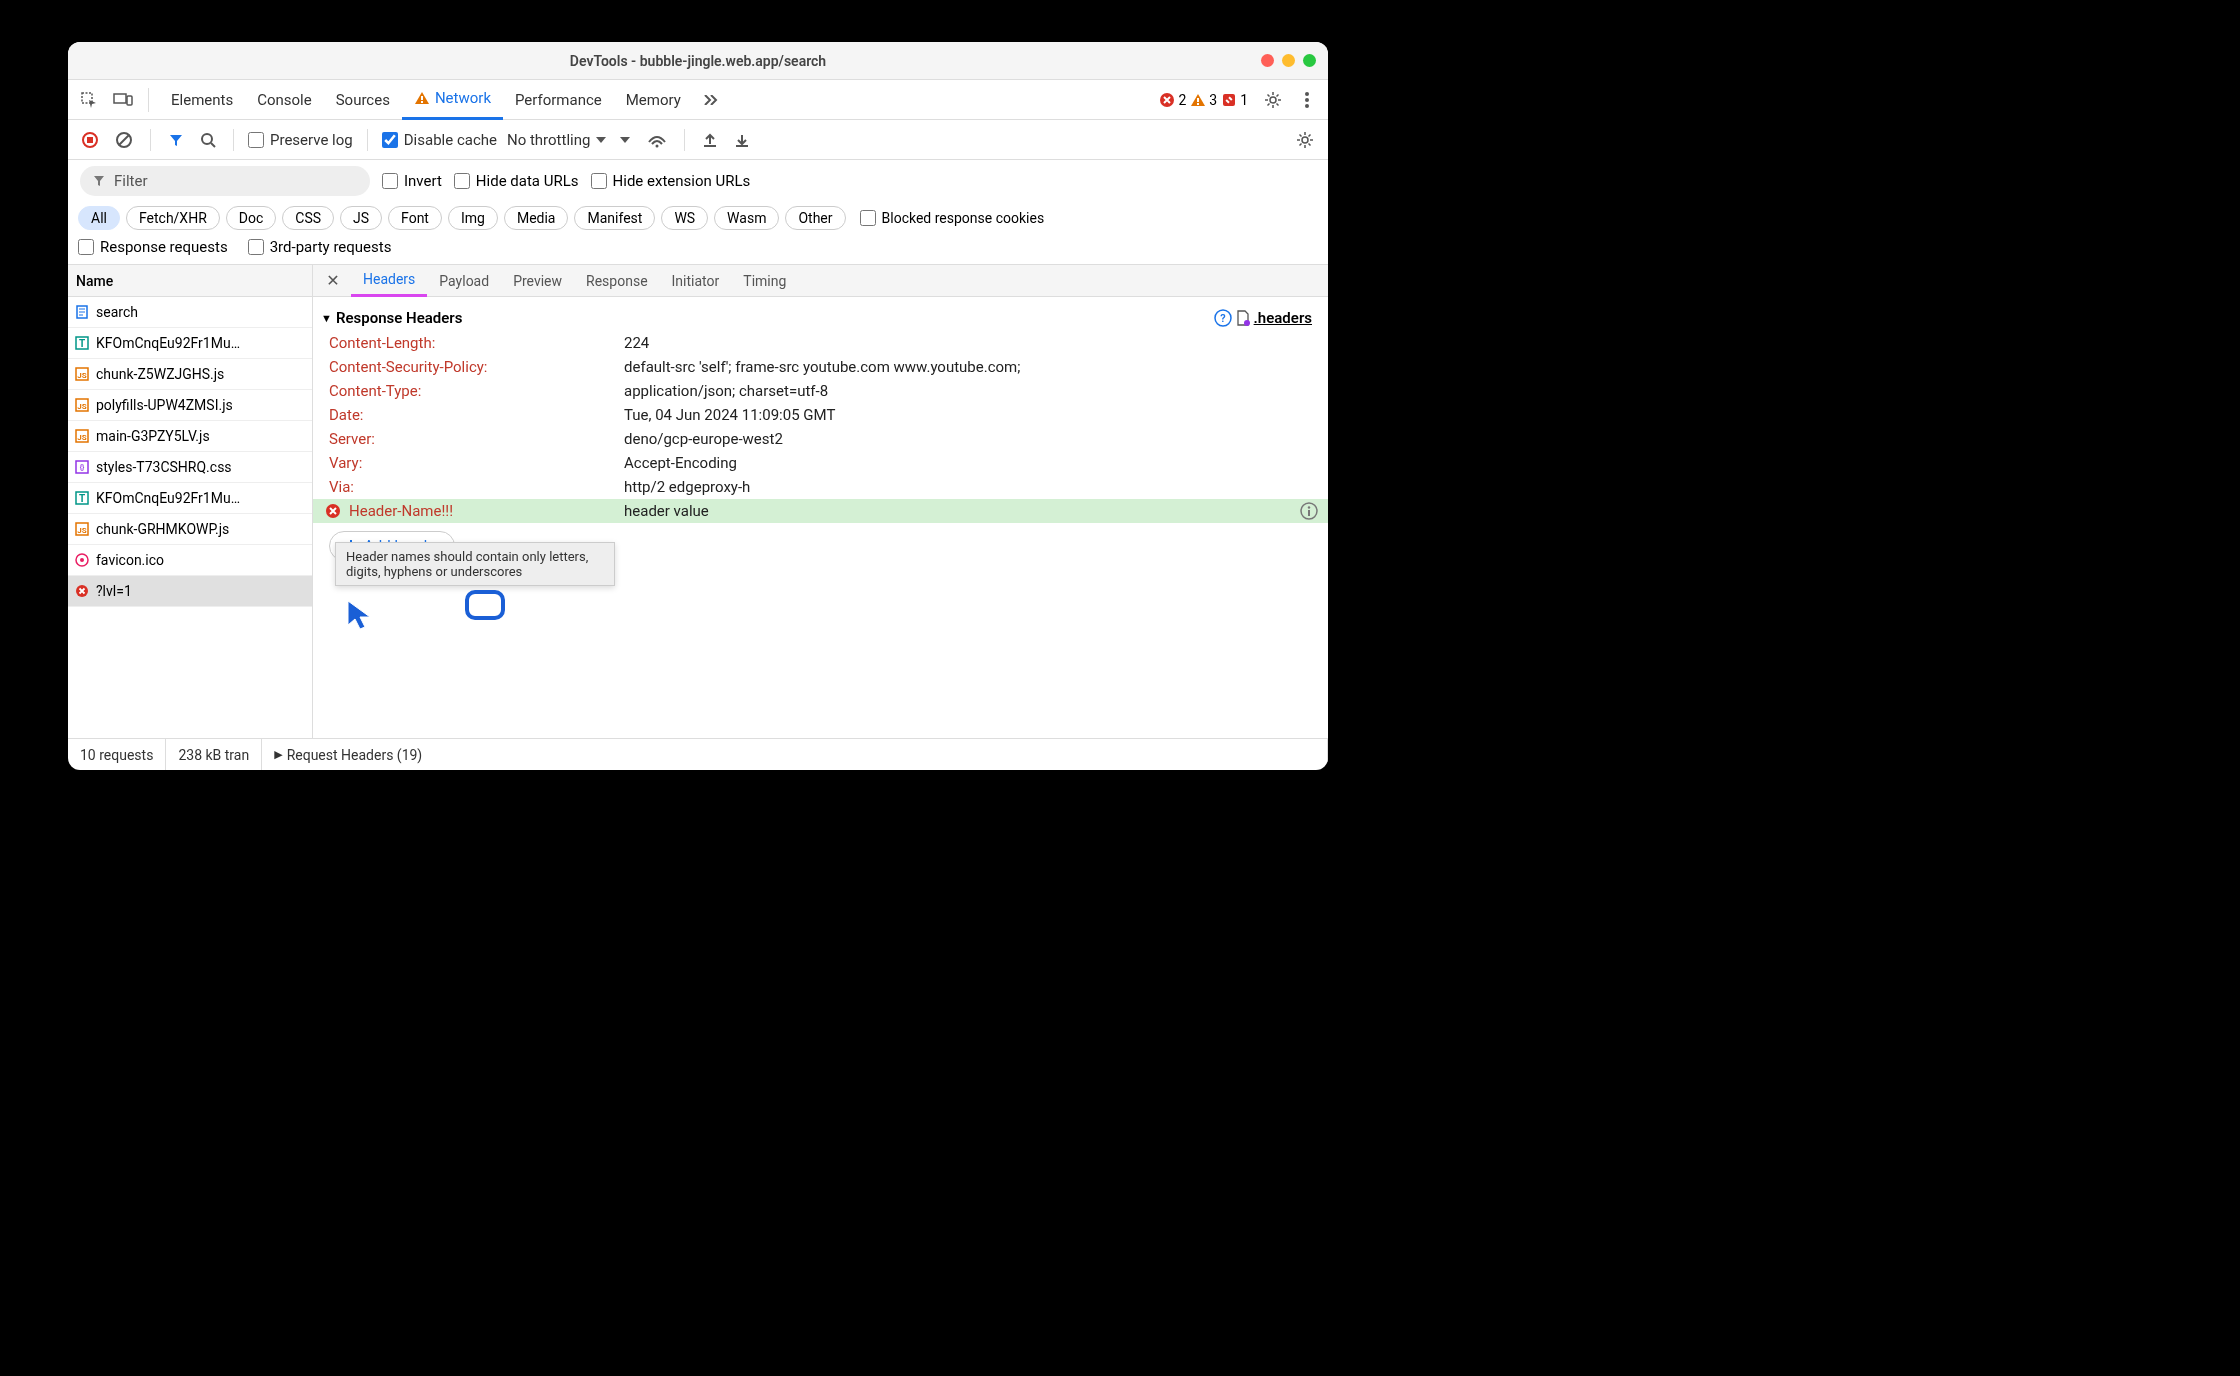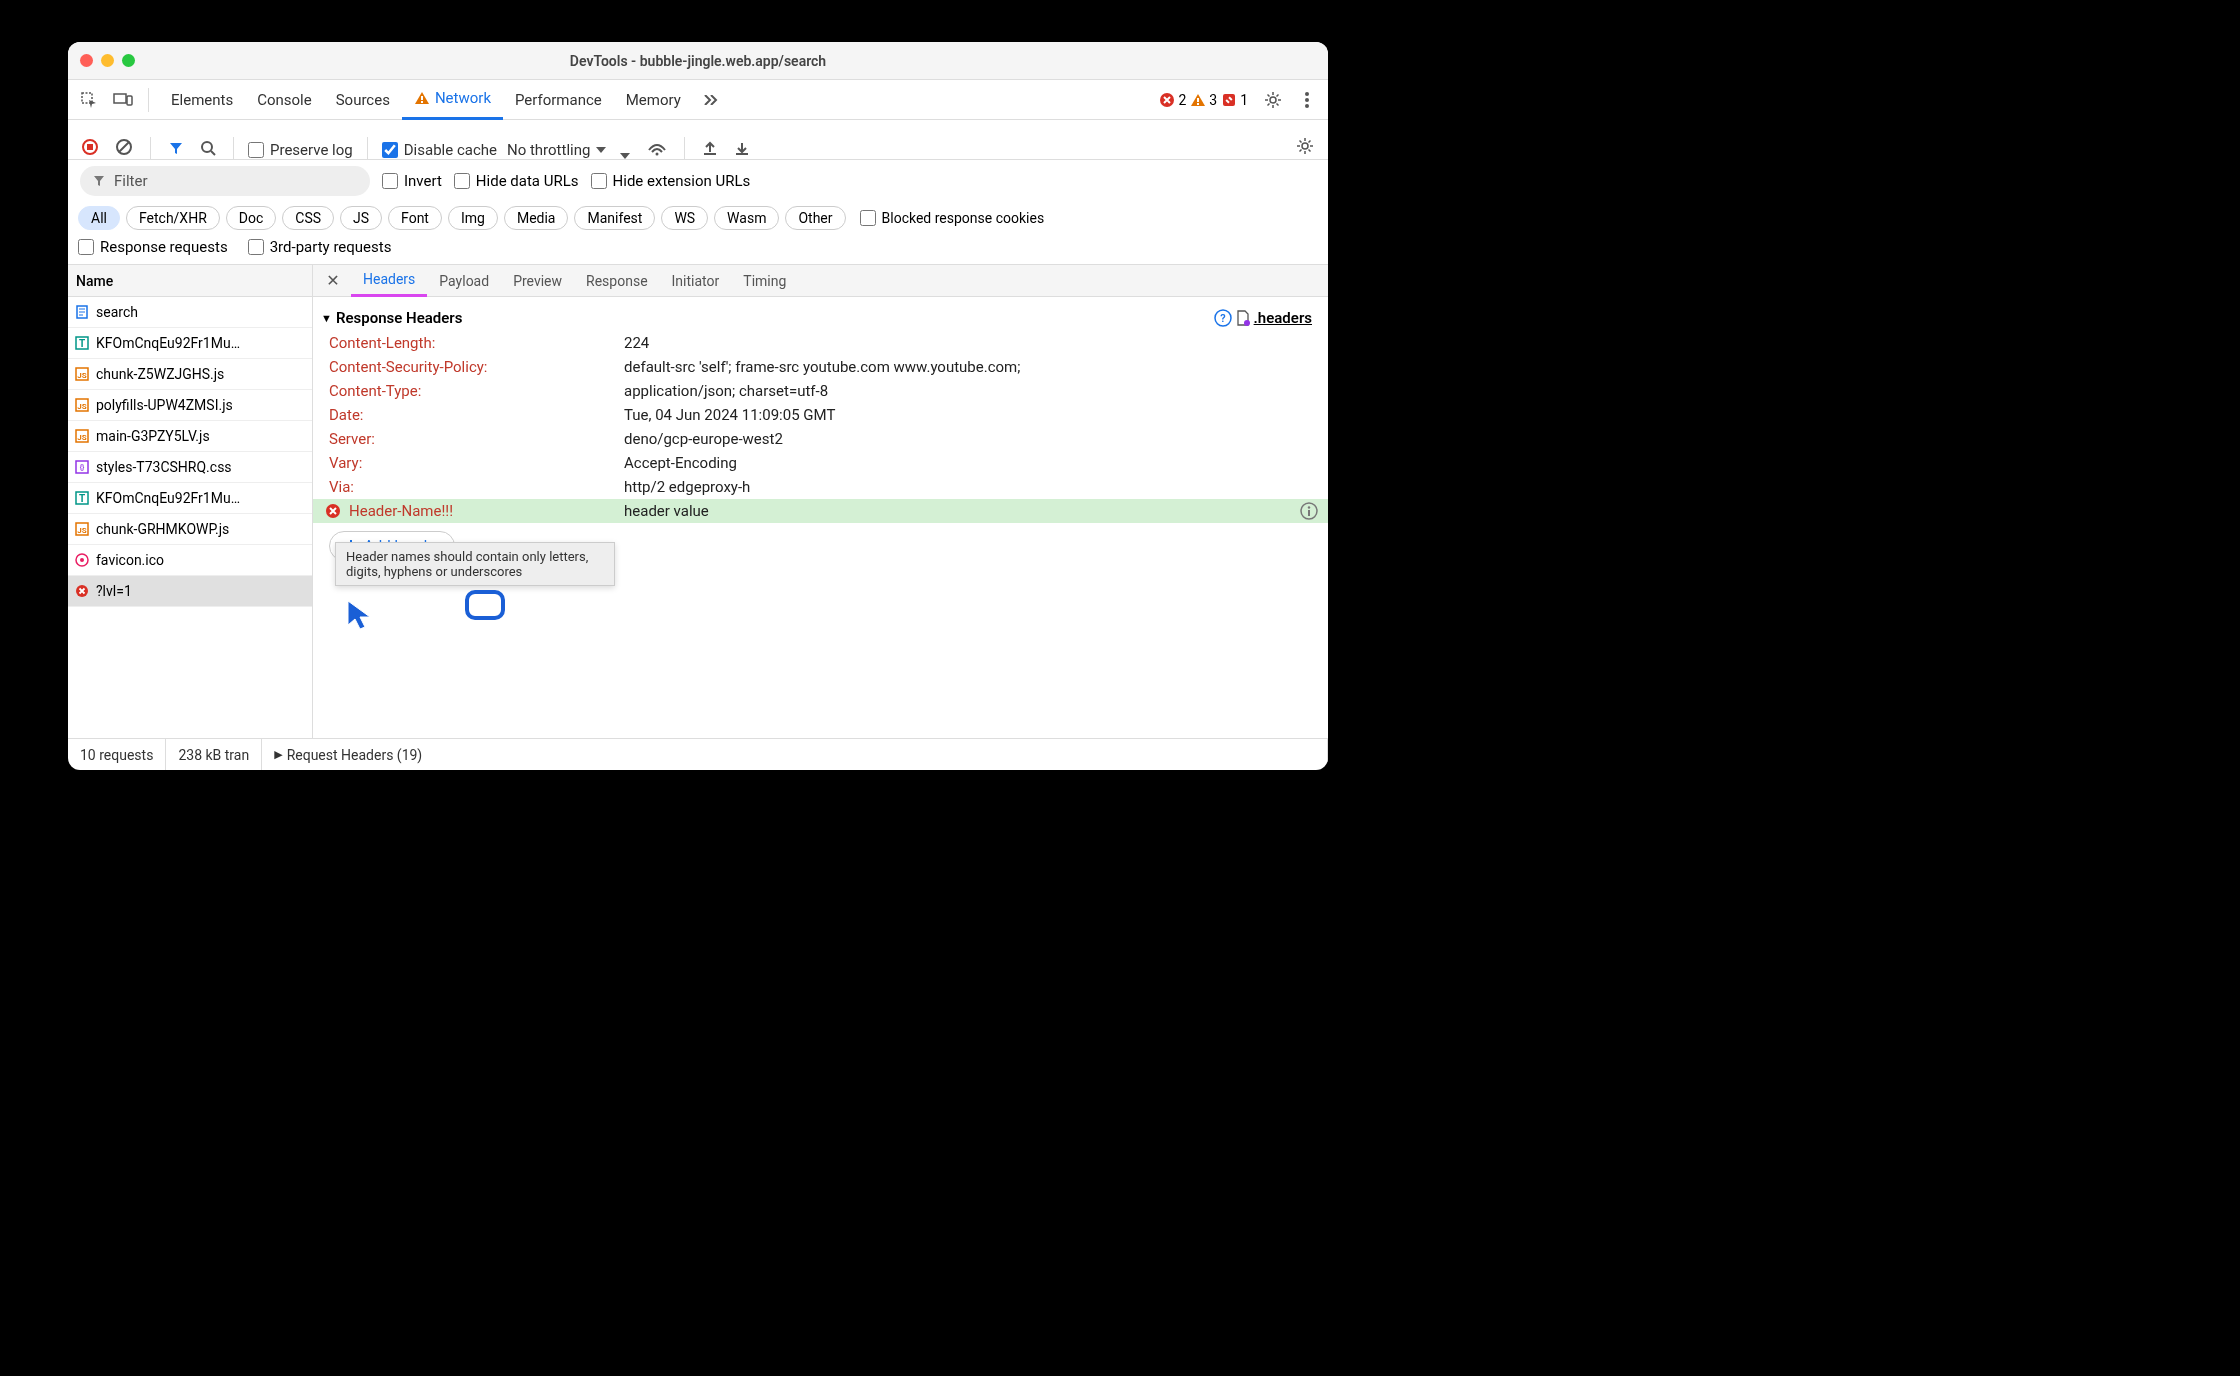--- a/index.html
+++ b/index.html
@@ -8,37 +8,37 @@
   position: absolute;
   left: 68px; top: 42px;
   width: 1260px; height: 728px;
   background: #fff;
   border-radius: 12px;
   overflow: hidden;
   box-shadow: 0 10px 40px rgba(0,0,0,0.5);
   display: flex;
   flex-direction: column;
 }
-.titlebar { height: 38px; background: #f5f5f5; border-bottom: 1px solid #ddd; display: flex; align-items: center; padding: 0 12px; position: relative; }
+.titlebar { height: 38px; background: #f5f5f5; border-bottom: 1px solid #ddd; display: flex; align-items: center; padding: 0 12px; position: relative; justify-content: flex-end; }
 .traffic { display: flex; gap: 8px; }
 .dot { width: 13px; height: 13px; border-radius: 50%; }
 .dot.red { background: #ff5f57; }
 .dot.yellow { background: #febc2e; }
 .dot.green { background: #28c840; }
 .title { position: absolute; left: 50%; transform: translateX(-50%); font-size: 14px; font-weight: 600; color: #444; }
 
 .tabs-row { height: 40px; border-bottom: 1px solid #ddd; display: flex; align-items: center; padding: 0 6px; gap: 4px; }
 .tabs-row .ic { width: 30px; height: 28px; display: flex; align-items: center; justify-content: center; cursor: pointer; }
 .tab-item { padding: 0 12px; height: 40px; display: flex; align-items: center; font-size: 15px; color: #333; cursor: pointer; gap: 5px; }
 .tab-item.active { color: #1a73e8; border-bottom: 3px solid #1a73e8; }
 .tabs-spacer { flex: 1; }
 .badge-group { display: flex; align-items: center; gap: 4px; margin-right: 6px; font-size: 14px; }
 .badge-group .b { display: flex; align-items: center; gap: 3px; }
 
-.toolbar2 { height: 40px; border-bottom: 1px solid #ddd; display: flex; align-items: flex-end; padding: 0 10px; gap: 10px; font-size: 15px; color: #333; }
+.toolbar2 { height: 40px; border-bottom: 1px solid #ddd; display: flex; align-items: center; padding: 0 10px; gap: 10px; font-size: 15px; color: #333; }
 .toolbar2 .sep { width: 1px; height: 22px; background: #ddd; margin: 0 4px; }
 .toolbar2 label { display: flex; align-items: center; gap: 6px; cursor: pointer; }
 .toolbar2 input[type=checkbox] { width: 16px; height: 16px; }
 .toolbar2 .chk-blue { accent-color: #1a73e8; }
 
 .filter-row { padding: 6px 12px; border-bottom: none; display: flex; align-items: center; gap: 12px; font-size: 15px; flex-wrap: wrap; }
 .filter-input { background: #eee; border-radius: 20px; padding: 4px 12px; display: flex; align-items: center; gap: 8px; width: 290px; height: 30px; color: #555; }
 .pills-row { padding: 4px 10px 6px; display: flex; align-items: center; gap: 6px; font-size: 14px; flex-wrap: wrap; }
 .pill { border: 1px solid #ccc; border-radius: 16px; padding: 3px 12px; cursor: pointer; background: #fff; }
 .pill.active { background: #d7e6fd; border-color: #d7e6fd; }

